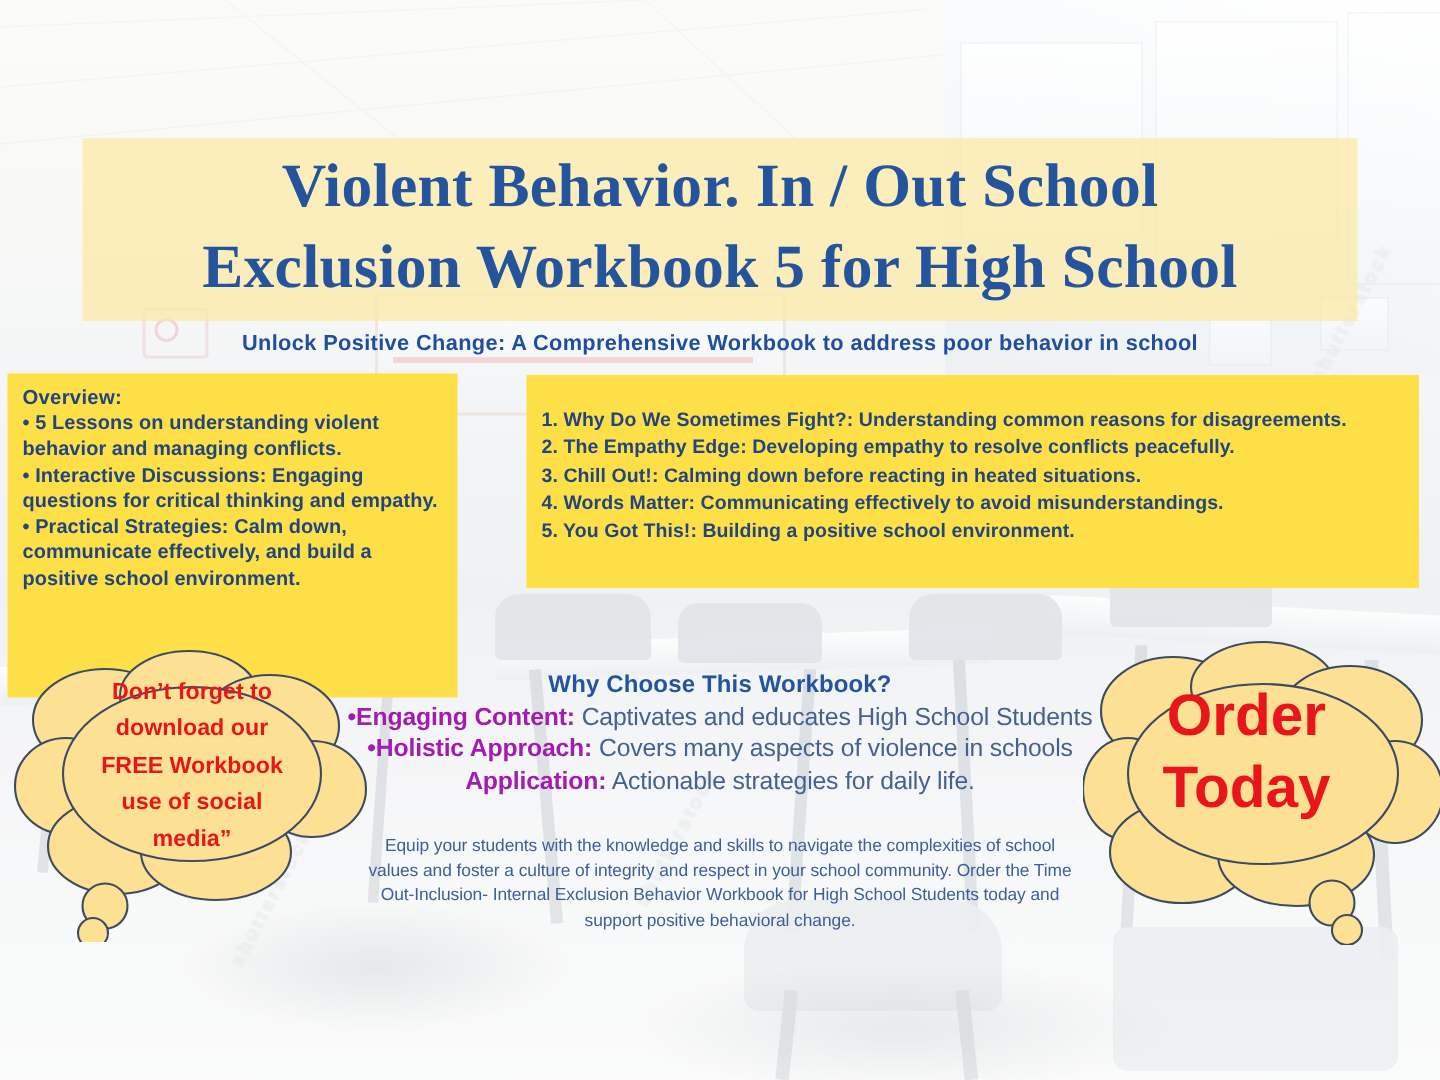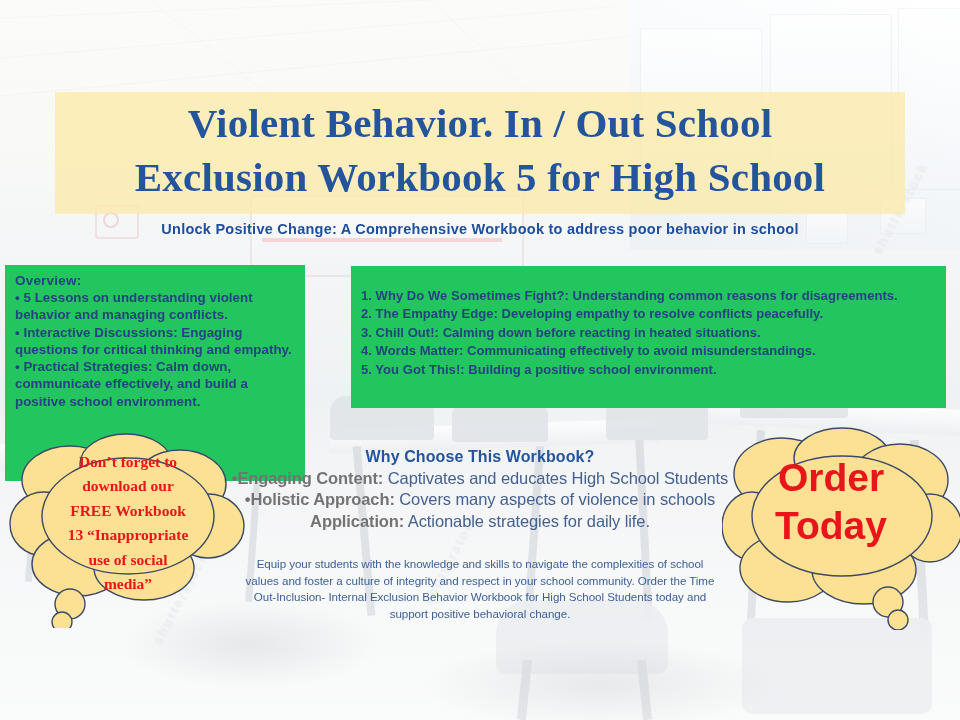--- a/index.html
+++ b/index.html
@@ -81,21 +81,21 @@
     font-family:"Liberation Serif", serif;
     font-weight:bold;font-size:41px;line-height:1.32;
     color:#24559c;letter-spacing:.2px;
   }
   .subtitle{
     position:absolute;left:80px;top:221px;width:800px;text-align:center;
     font-size:14.5px;font-weight:bold;color:#1f4e9c;letter-spacing:.25px;
   }
 
   .card{
-    position:absolute;background:#22c55e;margin-top:16px;
+    position:absolute;background:#fde047;
   }
   #overview-card{left:5px;top:249px;width:300px;height:216px;}
   #lessons-card{left:351px;top:250px;width:595px;height:142px;}
 
   .card-inner{padding:8px 10px 0 10px;}
   .card-title{
     font-size:13.5px;font-weight:bold;color:#22457f;margin:0 0 1px 0;
     letter-spacing:.2px;
   }
   .ov-line{
@@ -107,36 +107,36 @@
     font-size:13px;font-weight:bold;color:#22457f;line-height:1.42;
     letter-spacing:.05px;white-space:nowrap;
   }
 
   .why-wrap{position:absolute;left:170px;top:448px;width:620px;text-align:center;}
   .why-title{
     font-size:16px;font-weight:bold;color:#24559c;letter-spacing:.1px;
     margin-bottom:2px;
   }
   .why-line{font-size:16.5px;color:#44618f;line-height:1.30;letter-spacing:-.1px;}
-  .why-line b{color:#737373;font-weight:bold;}
+  .why-line b{color:#a21caf;font-weight:bold;}
 
   .closing{
     position:absolute;left:240px;top:556px;width:480px;text-align:center;
     font-size:11.6px;color:#3d5f96;line-height:1.43;letter-spacing:-.05px;
   }
 
   
   .bubble{position:absolute;}
   .bubble svg{display:block;}
   .bubble-text{
     position:absolute;text-align:center;color:#e8151a;font-weight:bold;
   }
   #bubble-left{left:8px;top:428px;}
   #bubble-left .bubble-text{
-    left:22px;top:22px;width:196px;font-size:15.5px;line-height:1.58;font-family:Liberation Serif, serif;
+    left:22px;top:22px;width:196px;font-size:15.5px;line-height:1.58;
   }
   #bubble-right{left:722px;top:424px;}
   #bubble-right .bubble-text{
     left:14px;top:30px;width:190px;font-size:39px;line-height:1.22;
   }
 </style>
 </head>
 <body>
 
 <div id="poster">
@@ -257,21 +257,20 @@
         <ellipse cx="136" cy="140" rx="50" ry="32"></ellipse>
         <ellipse cx="120" cy="88" rx="86" ry="58"></ellipse>
         <circle cx="62" cy="176" r="15"></circle>
         <circle cx="54" cy="194" r="10"></circle>
       </g>
     </svg>
     <div class="bubble-text">
       <div>Don’t forget to</div>
       <div>download our</div>
       <div>FREE Workbook</div>
-      <div>13 “Inappropriate</div>
       <div>use  of social</div>
       <div>media”</div>
     </div>
   </div>
 
   <div class="bubble" id="bubble-right">
     <svg width="240" height="206" viewBox="0 0 240 206">
       <g fill="#fce194" stroke="#3c4a63" stroke-width="1.4">
         <ellipse cx="60" cy="50" rx="48" ry="36"></ellipse>
         <ellipse cx="120" cy="34" rx="48" ry="30"></ellipse>

